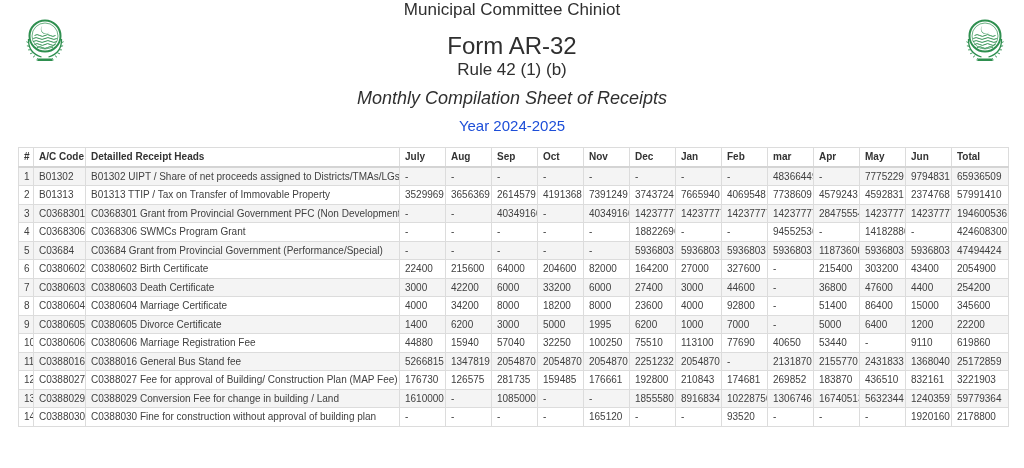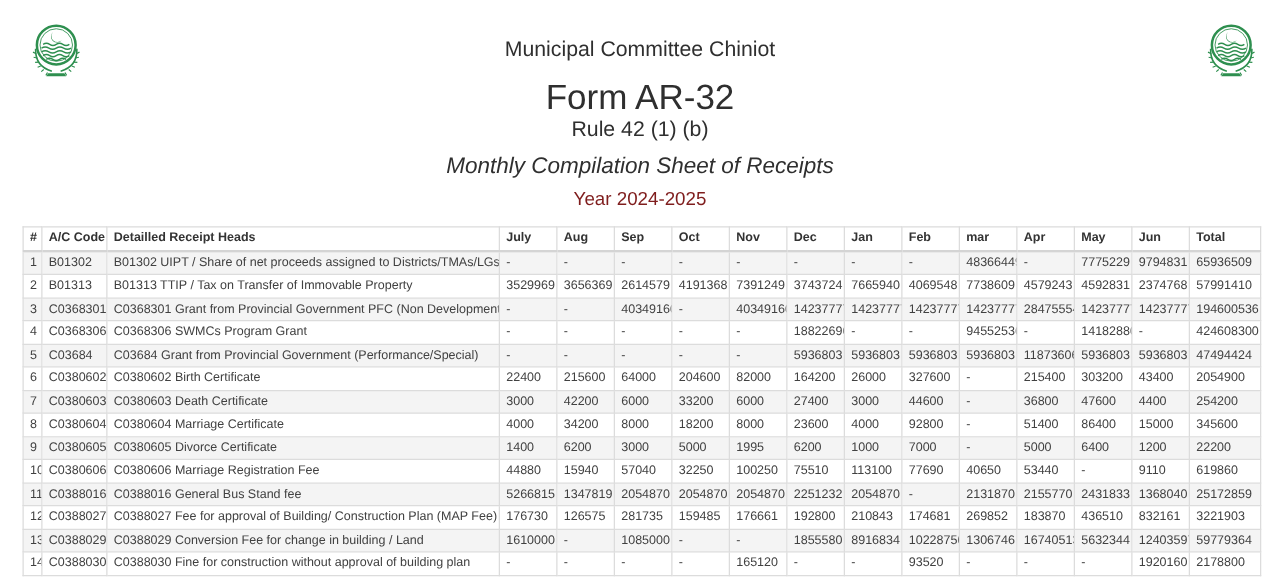--- a/index.html
+++ b/index.html
@@ -12,26 +12,26 @@
   }
   .page { position: relative; width: 1024px; height: 468px; }
 
   .emblem {
     position: absolute; top: 17px;
     width: 40px; height: 48px;
   }
   .emblem-left  { left: 25px; }
   .emblem-right { right: 19px; }
 
-  .header { text-align: center; padding-top: 30px; }
+  .header { text-align: center; }
   .t-org   { font-size: 17px; color: #2f2f2f; }
-  .t-form  { font-size: 28px; color: #2f2f2f; margin-top: 12px; }
+  .t-form  { font-size: 24px; color: #2f2f2f; margin-top: 12px; }
   .t-rule  { font-size: 17px; color: #2f2f2f; }
   .t-sheet { font-size: 18px; color: #2f2f2f; margin-top: 8px; font-style: italic; }
-  .t-year  { font-size: 15px; color: #7f1d1d; margin-top: 8px; }
+  .t-year  { font-size: 15px; color: #1d4ed8; margin-top: 8px; }
 
   table.receipts {
     border-collapse: collapse;
     table-layout: fixed;
     width: 990px;
     margin: 13px 0 0 18px;
     font-size: 10px;
   }
   col.c-num  { width: 15px; }
   col.c-code { width: 52px; }
@@ -245,21 +245,21 @@
         <tr>
           <td>6</td>
           <td>C0380602</td>
           <td>C0380602 Birth Certificate</td>
           <td>22400</td>
           <td>215600</td>
           <td>64000</td>
           <td>204600</td>
           <td>82000</td>
           <td>164200</td>
-          <td>26000</td>
+          <td>27000</td>
           <td>327600</td>
           <td>-</td>
           <td>215400</td>
           <td>303200</td>
           <td>43400</td>
           <td>2054900</td>
         </tr>
         <tr>
           <td>7</td>
           <td>C0380603</td>

